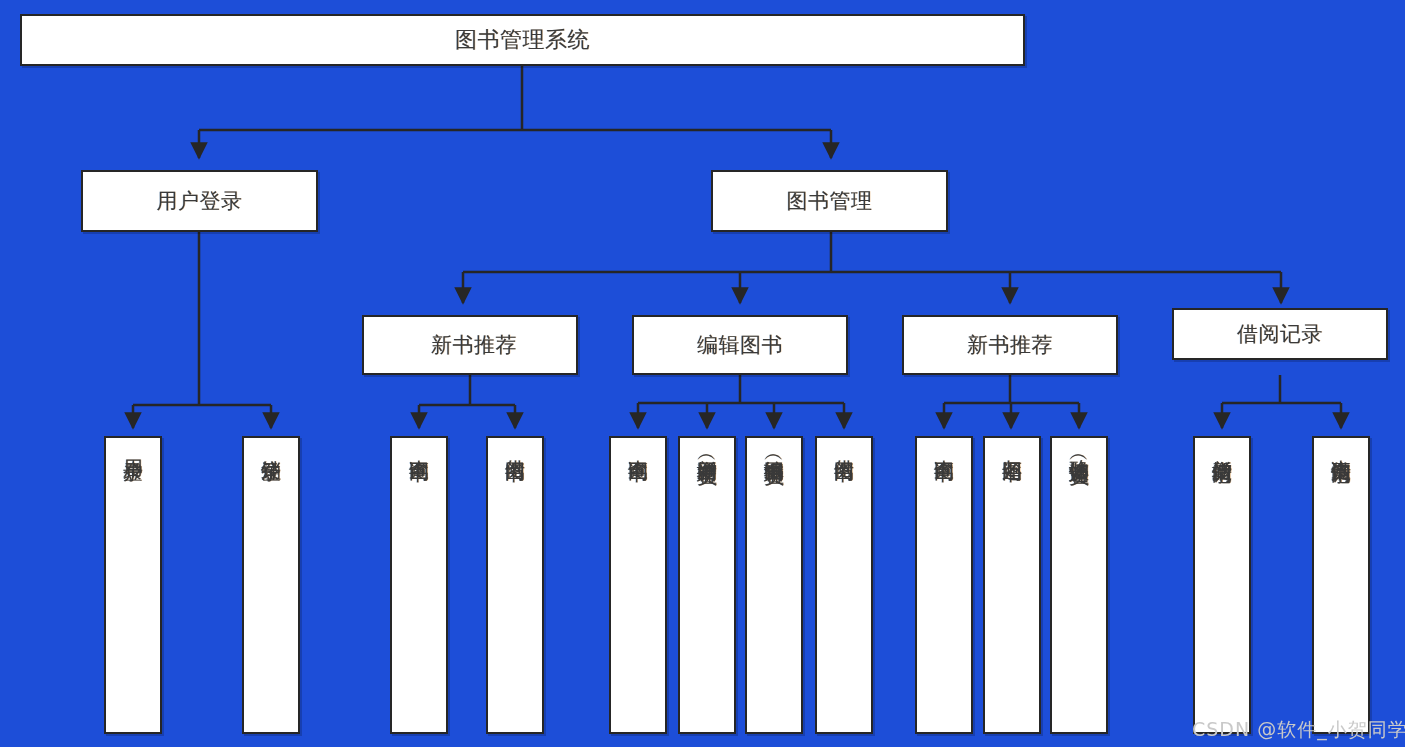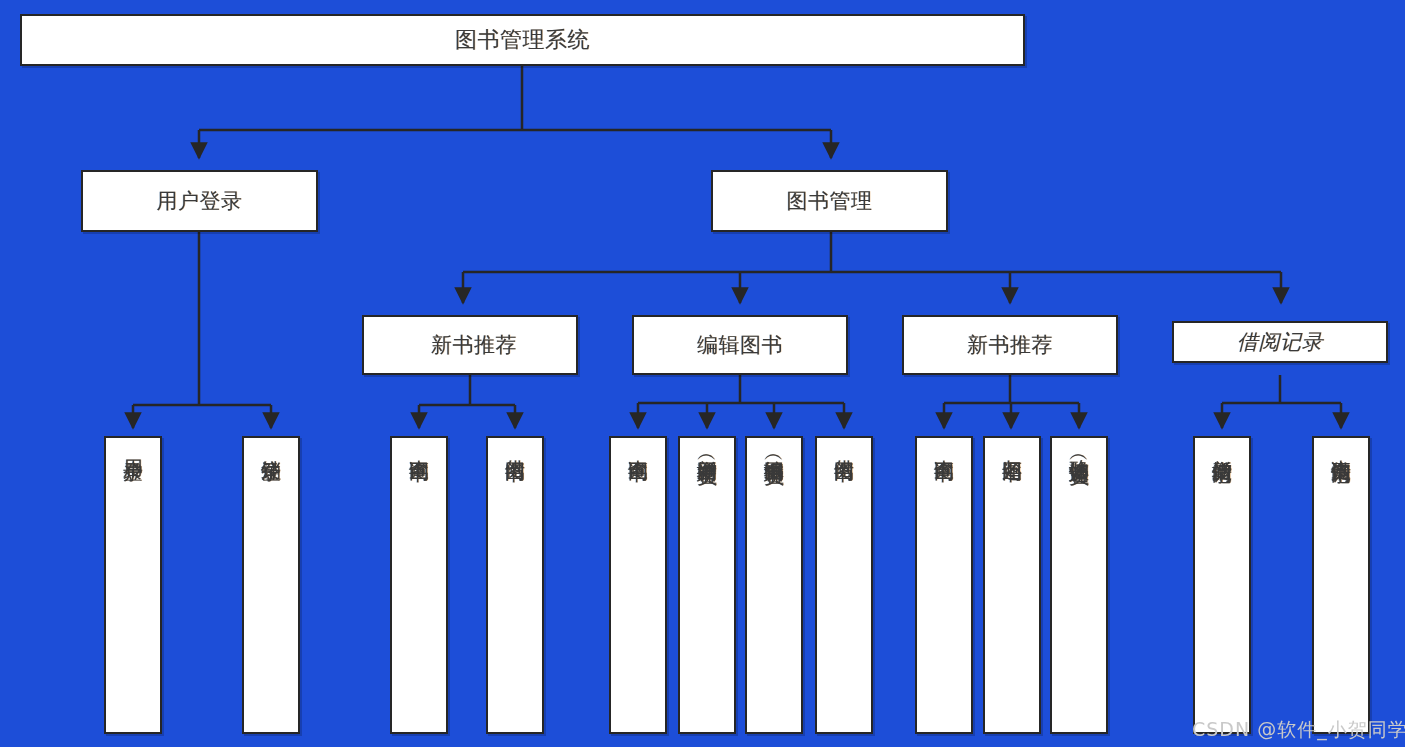--- a/index.html
+++ b/index.html
@@ -137,21 +137,21 @@
 
   <div class="node" style="left:362px; top:315px; width:216px; height:60px;padding-left:8px;">
     <span class="node-label">新书推荐</span>
   </div>
   <div class="node" style="left:632px; top:315px; width:216px; height:60px;">
     <span class="node-label">编辑图书</span>
   </div>
   <div class="node" style="left:902px; top:315px; width:216px; height:60px;">
     <span class="node-label">新书推荐</span>
   </div>
-  <div class="node" style="left:1172px; top:321px; width:216px; height:42px;font-style:italic;">
+  <div class="node" style="left:1172px; top:308px; width:216px; height:52px;">
     <span class="node-label">借阅记录</span>
   </div>
 
   <div class="node leaf" style="left:104px; top:436px; width:58px; height:298px;">
     <span class="node-label">用户登录</span>
   </div>
   <div class="node leaf" style="left:242px; top:436px; width:58px; height:298px;">
     <span class="node-label">注销登录</span>
   </div>
 

